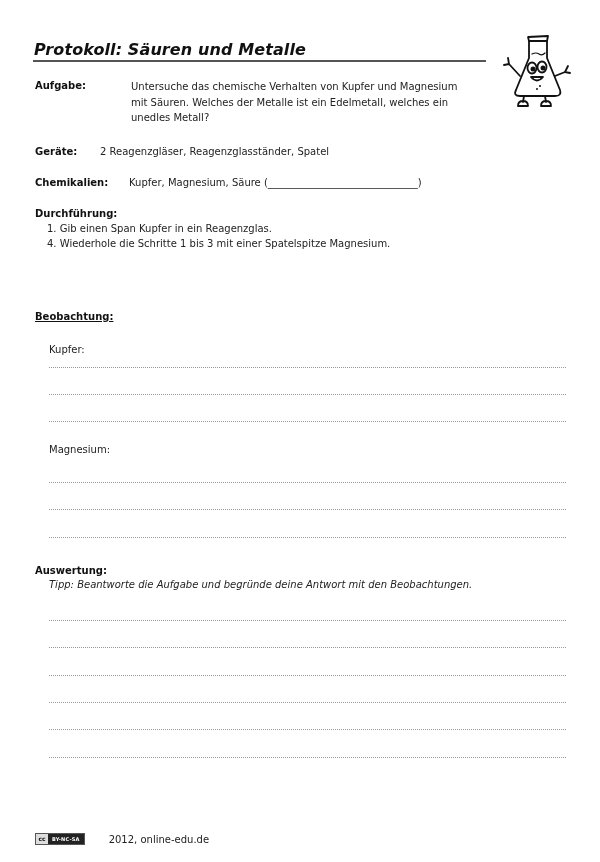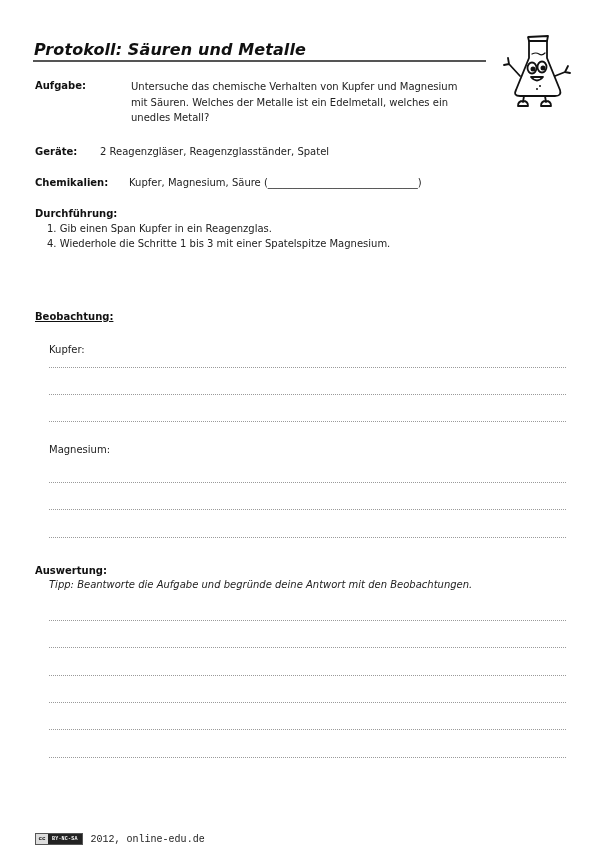--- a/index.html
+++ b/index.html
@@ -78,21 +78,21 @@
     .auswert-label { left: 35px; top: 565px; }
     .tipp { left: 49px; top: 579px; font-style: italic; }
 
     .dotline {
       left: 49px;
       width: 517px;
       height: 0;
       border-top: 1px dotted #9a9a9a;
     }
 
-    .footer { left: 35px; top: 833px; display: flex; align-items: center; gap: 8px; font-family: Liberation Mono, monospace; }
+    .footer { left: 35px; top: 833px; display: flex; align-items: center; gap: 24px; }
     .cc-badge {
       display: inline-flex;
       align-items: center;
       height: 10px;
       border: 1px solid #555;
       background: #ddd;
     }
     .cc-badge .cc-logo {
       display: inline-block;
       width: 12px;

